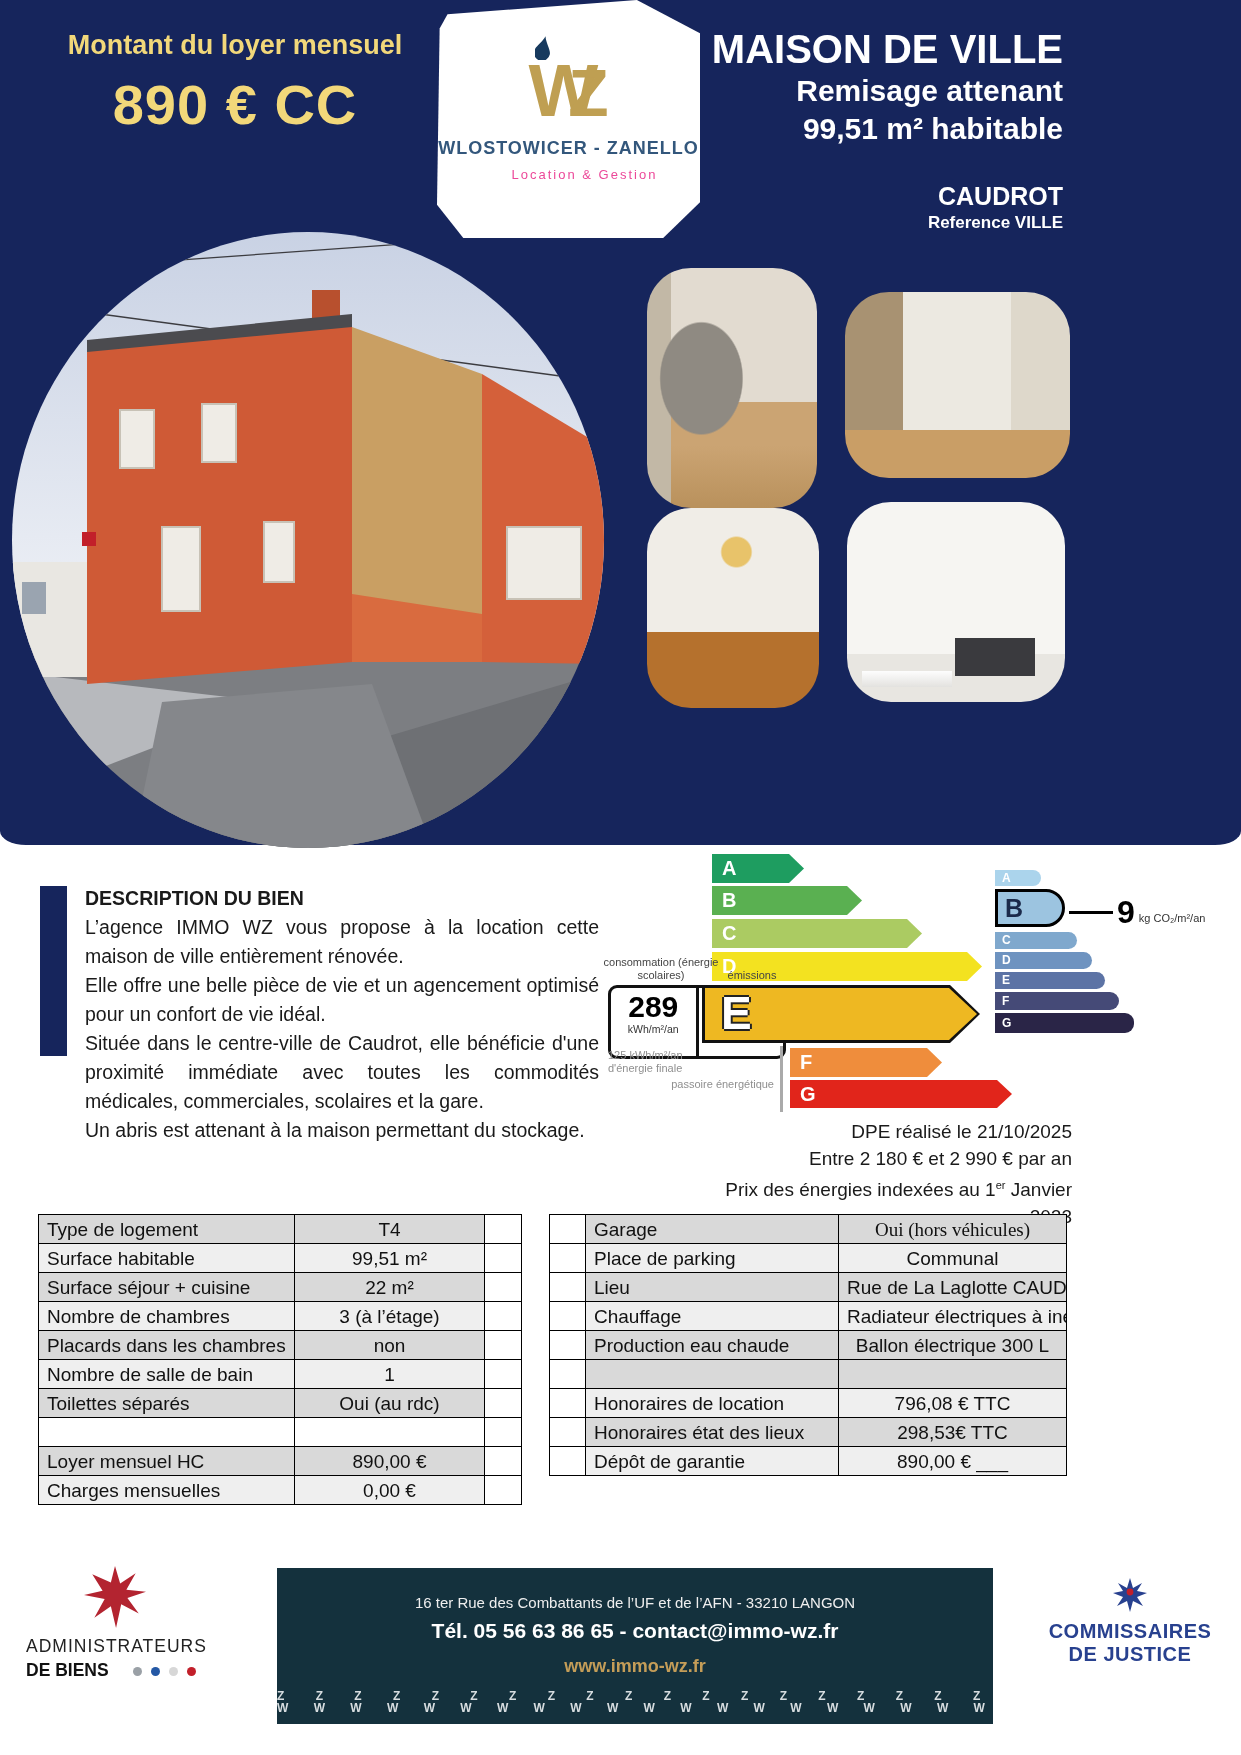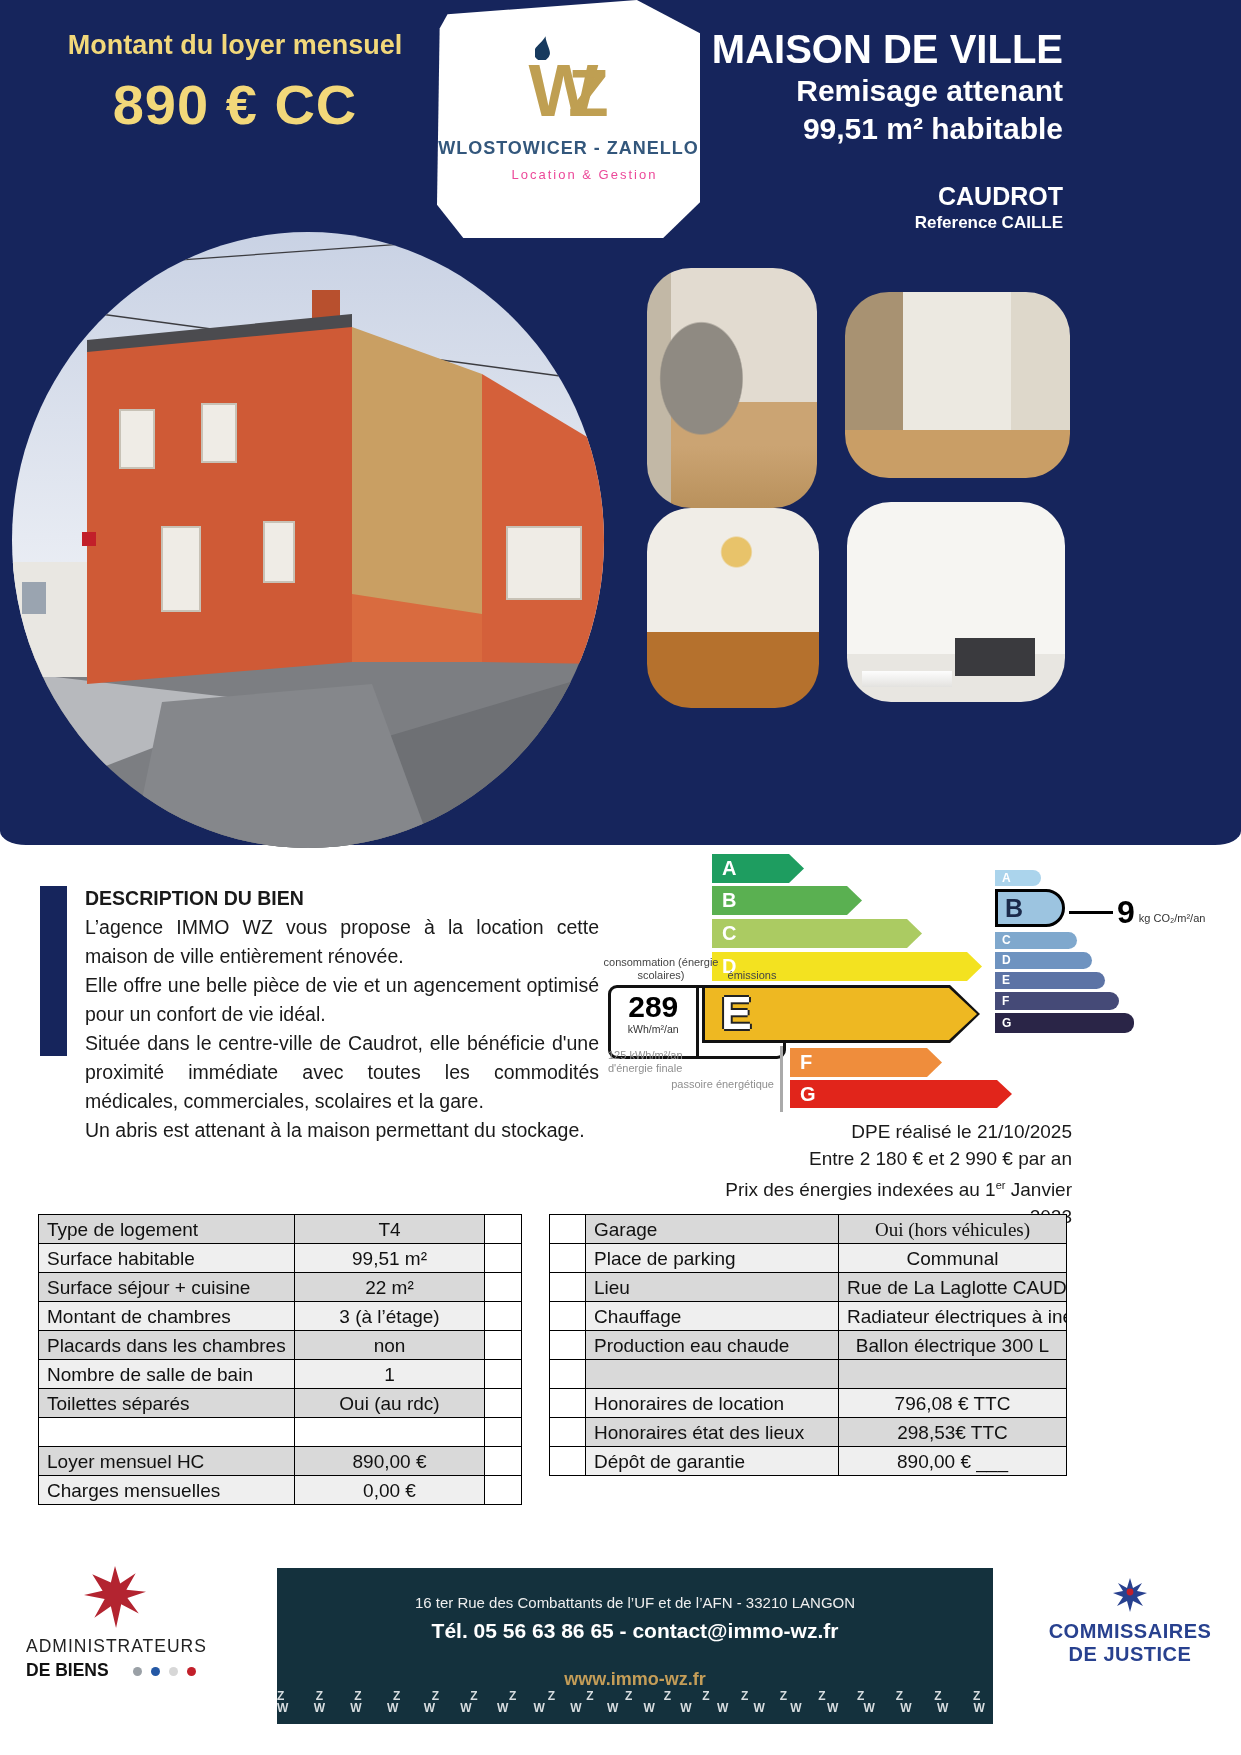--- a/index.html
+++ b/index.html
@@ -130,21 +130,21 @@
   .admin-l1{font-size:17.5px;letter-spacing:1px;color:#222;margin-top:4px;}
   .admin-l2{font-size:17.5px;font-weight:bold;color:#111;margin-top:3px;}
   .dots{display:inline-block;margin-left:10px;}
   .dot{display:inline-block;width:9px;height:9px;border-radius:50%;margin-left:9px;vertical-align:middle;}
   .dot1{background:#9aa0a6;}.dot2{background:#2458a5;}.dot3{background:#d7d7d7;}.dot4{background:#c21f2a;}
 
   .contact-box{position:absolute;left:277px;top:1568px;width:716px;height:156px;background:#14313d;
         text-align:center;color:#fff;}
   .addr{font-size:15px;margin-top:26px;color:#efefef;}
   .phone{font-size:21px;font-weight:bold;margin-top:8px;color:#fff;}
-  .site{font-size:18px;font-weight:bold;margin-top:26px;color:#c49d58;}
+  .site{font-size:18px;font-weight:bold;margin-top:13px;color:#c49d58;}
   .wz-strip{position:absolute;left:0;bottom:4px;width:100%;height:30px;overflow:hidden;
         color:#d7dde0;text-align:left;}
   .wz-strip .r1{font-size:12px;line-height:12px;letter-spacing:14px;white-space:nowrap;font-weight:bold;}
   .wz-strip .r2{font-size:12px;line-height:12px;letter-spacing:11px;white-space:nowrap;font-weight:bold;}
 
   .justice-logo{position:absolute;left:1030px;top:1578px;width:200px;text-align:center;}
   .justice-l1{font-size:20px;font-weight:bold;color:#28418f;letter-spacing:0.5px;margin-top:4px;}
   .justice-l2{font-size:20px;font-weight:bold;color:#28418f;letter-spacing:0.5px;}
 </style>
 </head>
@@ -156,21 +156,21 @@
     <div class="price-label">Montant du loyer mensuel</div>
     <div class="price-value">890 € CC</div>
 
     <div class="hero-right">
       <div class="hero-title">MAISON  DE VILLE</div>
       <div class="hero-sub">Remisage attenant</div>
       <div class="hero-sub">99,51 m² habitable</div>
     </div>
     <div class="hero-city">
       <div class="city-name">CAUDROT</div>
-      <div class="city-ref">Reference CAILLE</div>
+      <div class="city-ref">Reference VILLE</div>
     </div>
 
     <div class="logo-box">
       <div class="monogram">
         <span class="droplet">
           <svg width="16" height="24" viewBox="0 0 16 24">
               <path d="M8 0 C10 7 16 12 16 17 A8 8 0 1 1 0 17 C0 12 6 7 8 0 Z" fill="#173a5e" transform="rotate(12 8 12)"></path>
             </svg>
         </span>
         <span class="w">W</span><span class="z">Z</span>
@@ -297,21 +297,21 @@
           <td class="label">Surface habitable</td>
           <td class="value">99,51 m²</td>
           <td class="spacer"></td>
         </tr>
         <tr class="shade-dark">
           <td class="label">Surface séjour + cuisine</td>
           <td class="value">22 m²</td>
           <td class="spacer"></td>
         </tr>
         <tr class="shade-light">
-          <td class="label">Montant de chambres</td>
+          <td class="label">Nombre de chambres</td>
           <td class="value">3 (à l’étage)</td>
           <td class="spacer"></td>
         </tr>
         <tr class="shade-dark">
           <td class="label">Placards dans les chambres</td>
           <td class="value">non</td>
           <td class="spacer"></td>
         </tr>
         <tr class="shade-light">
           <td class="label">Nombre de salle de bain</td>

